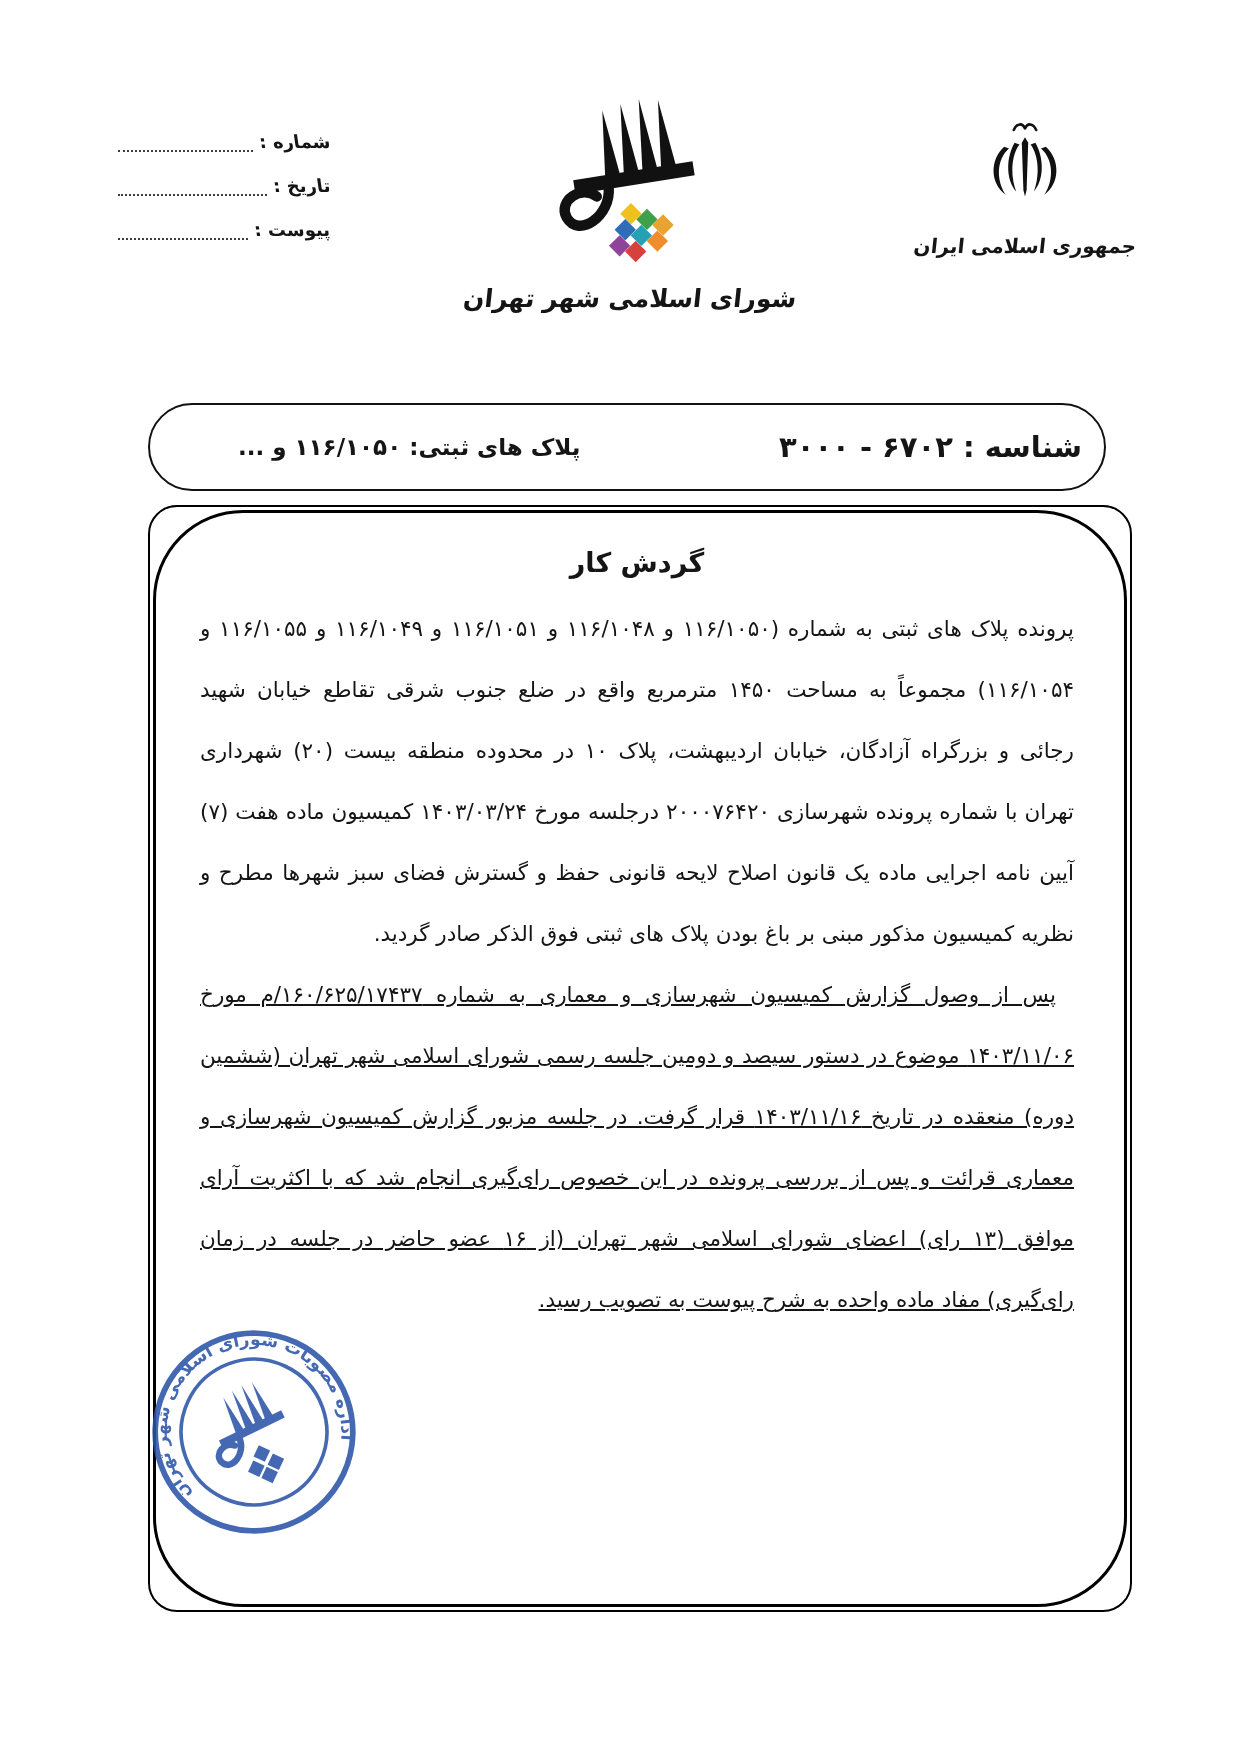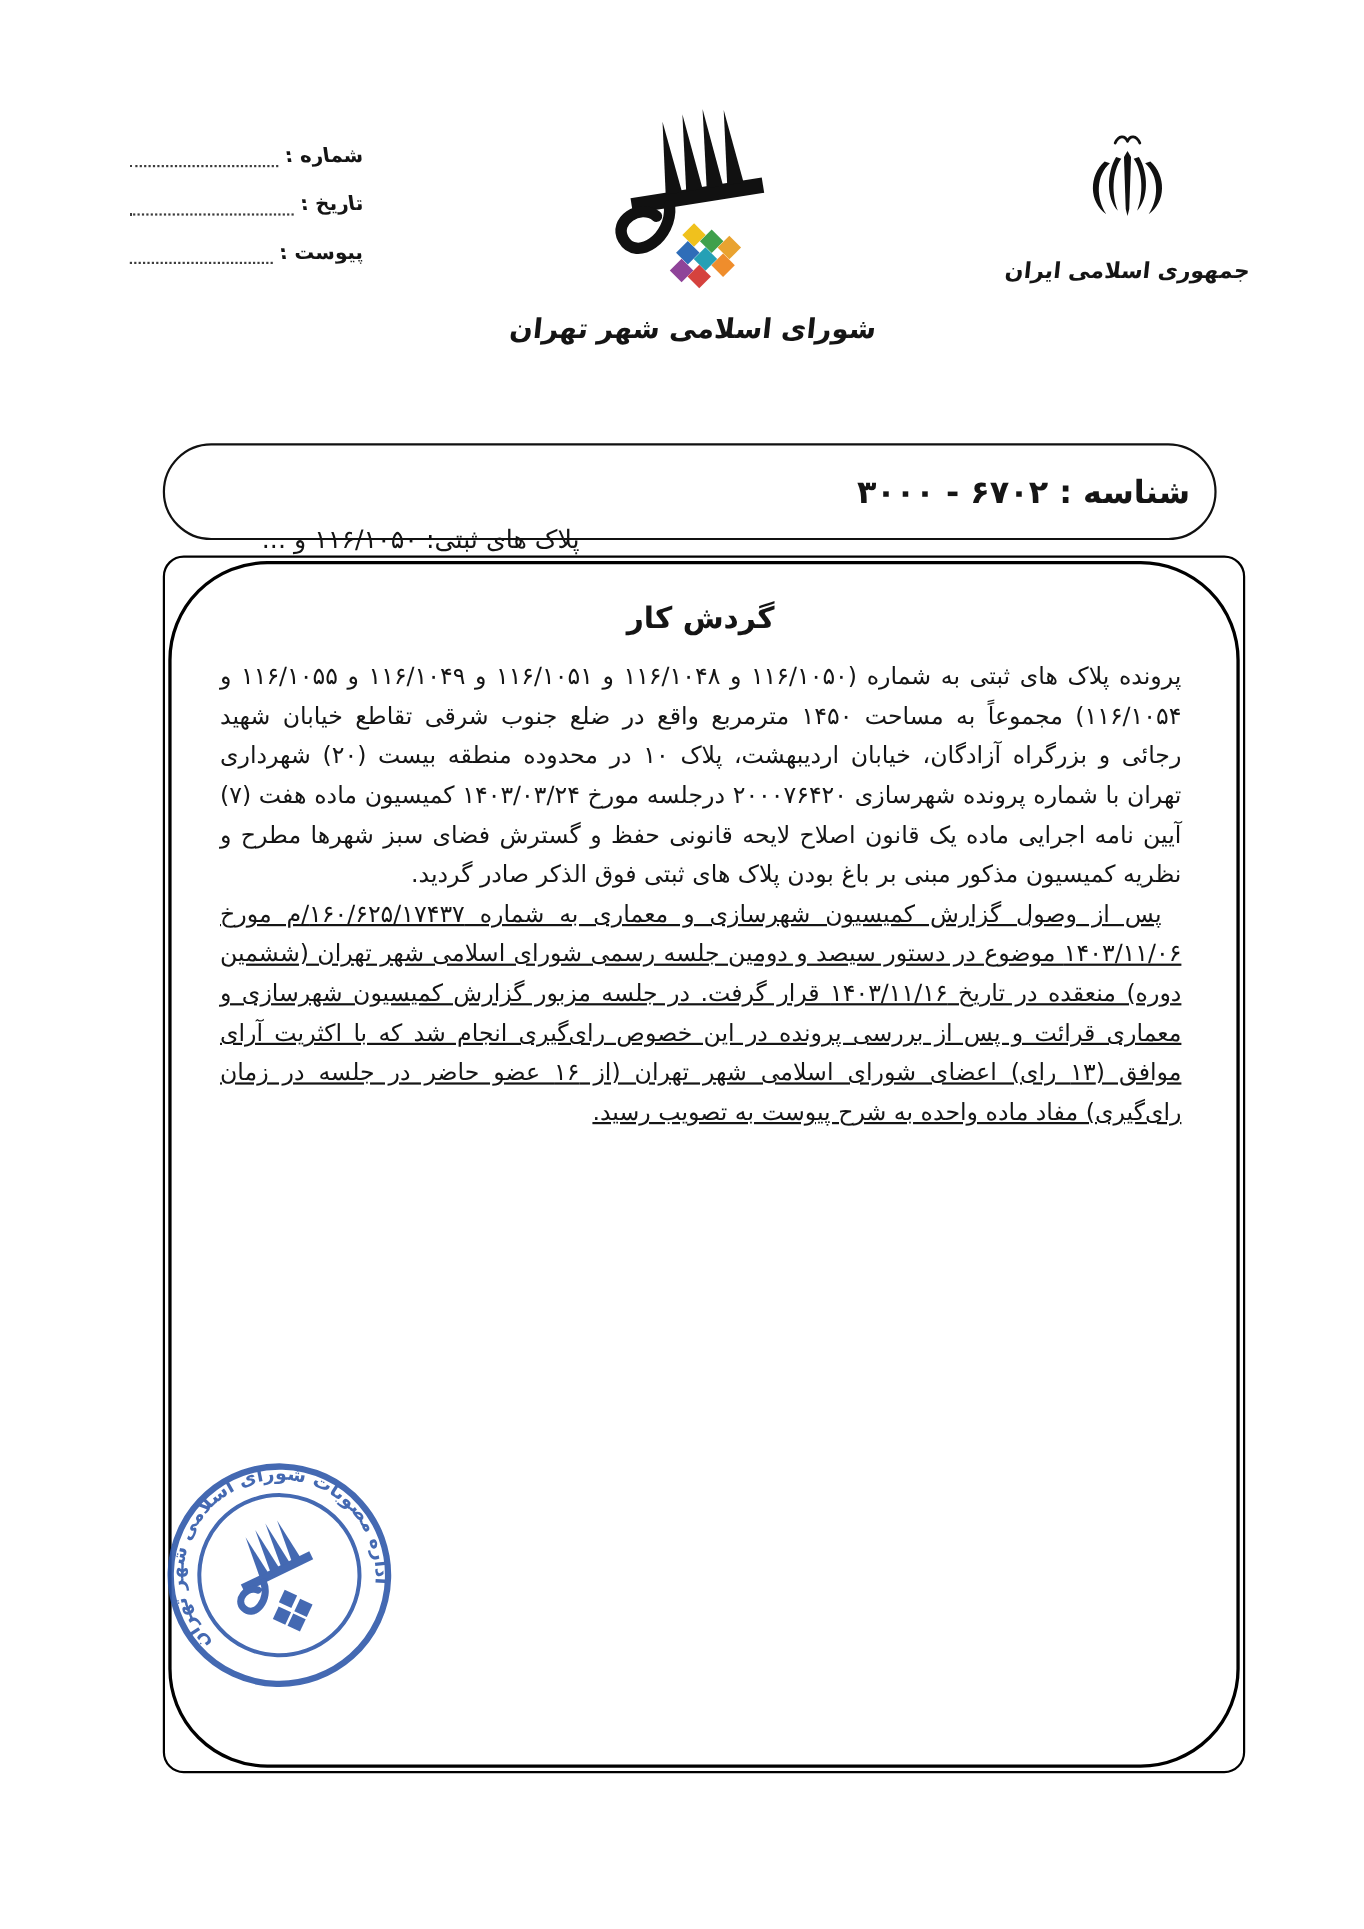--- a/index.html
+++ b/index.html
@@ -64,45 +64,45 @@
     border:2.5px solid #111;
     border-radius:44px;
     direction:rtl;
   }
   .ref-id {
     position:absolute; right:22px; top:50%; transform:translateY(-50%);
     font-size:29px; font-weight:bold; white-space:nowrap;
   }
   .ref-plates {
     position:absolute; left:88px; top:50%; transform:translateY(-50%);
-    font-size:23px; font-weight:normal; white-space:nowrap;margin-top:44px;
+    font-size:23px; font-weight:bold; white-space:nowrap;
   }
 
   
   .main-frame {
     position:absolute; left:148px; top:505px;
     width:984px; height:1107px;
     border:2px solid #000;
-    border-radius:19px;
+    border-radius:29px;
   }
   .main-frame-inner {
     position:absolute; inset:3px;
     border:3px solid #000;
     border-radius:90px;
     padding:28px 50px 0 44px;
   }
   .doc-title {
     text-align:center;
     font-size:27px; font-weight:bold;
     margin-top:6px;
   }
   .doc-body {
     margin-top:20px;
     font-size:21.5px;
-    line-height:36px;
+    line-height:61px;
     text-align:justify;
     direction:rtl;
   }
   .doc-body p { margin:0; }
   .doc-body p.indented { text-indent:18px;text-decoration:underline; }
 
   
   .stamp {
     position:absolute; left:150px; top:1328px;
     width:208px; height:208px;

